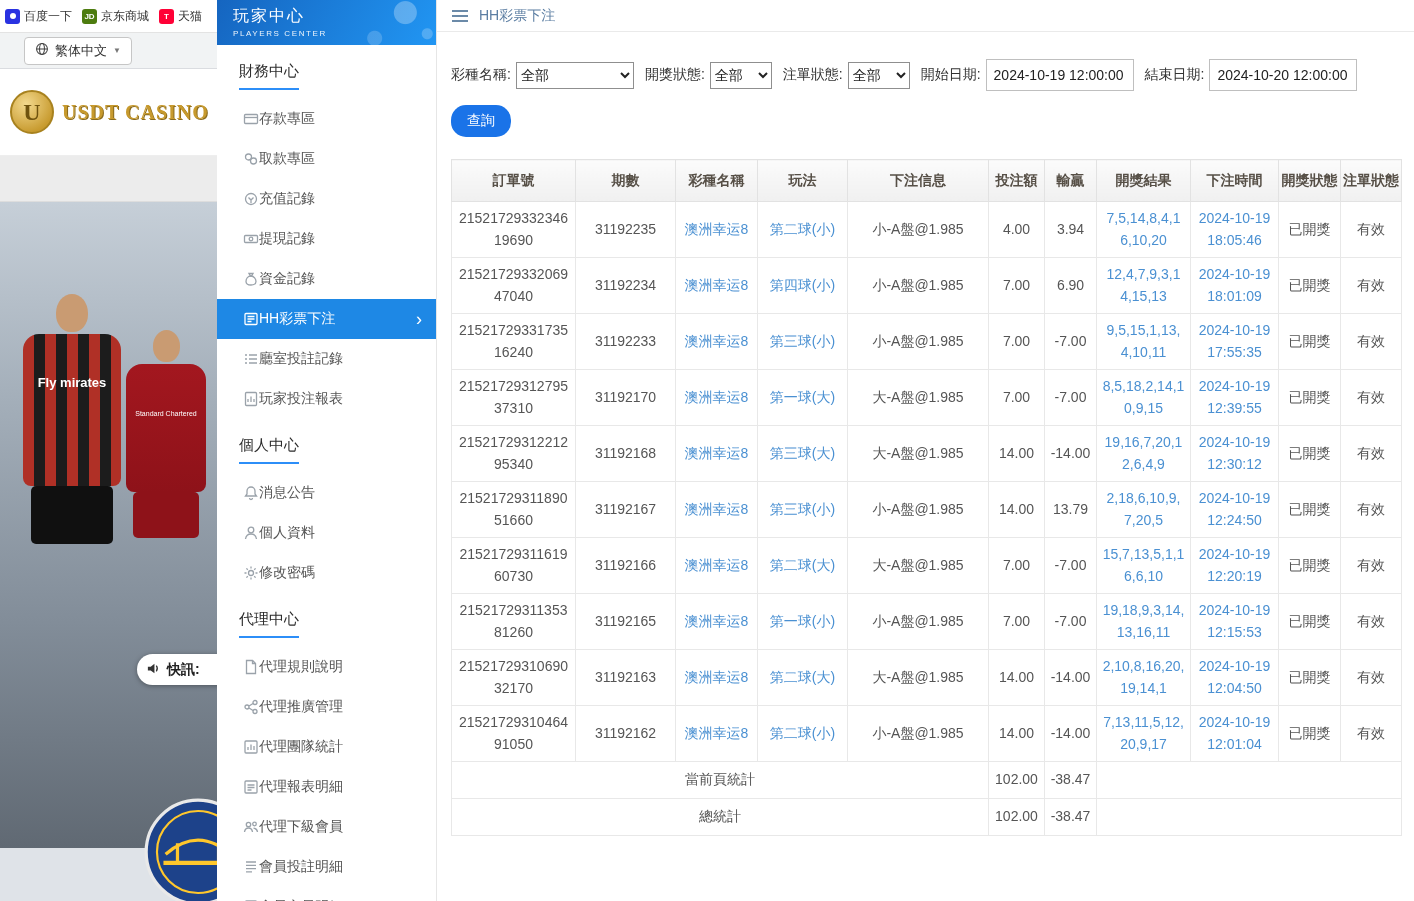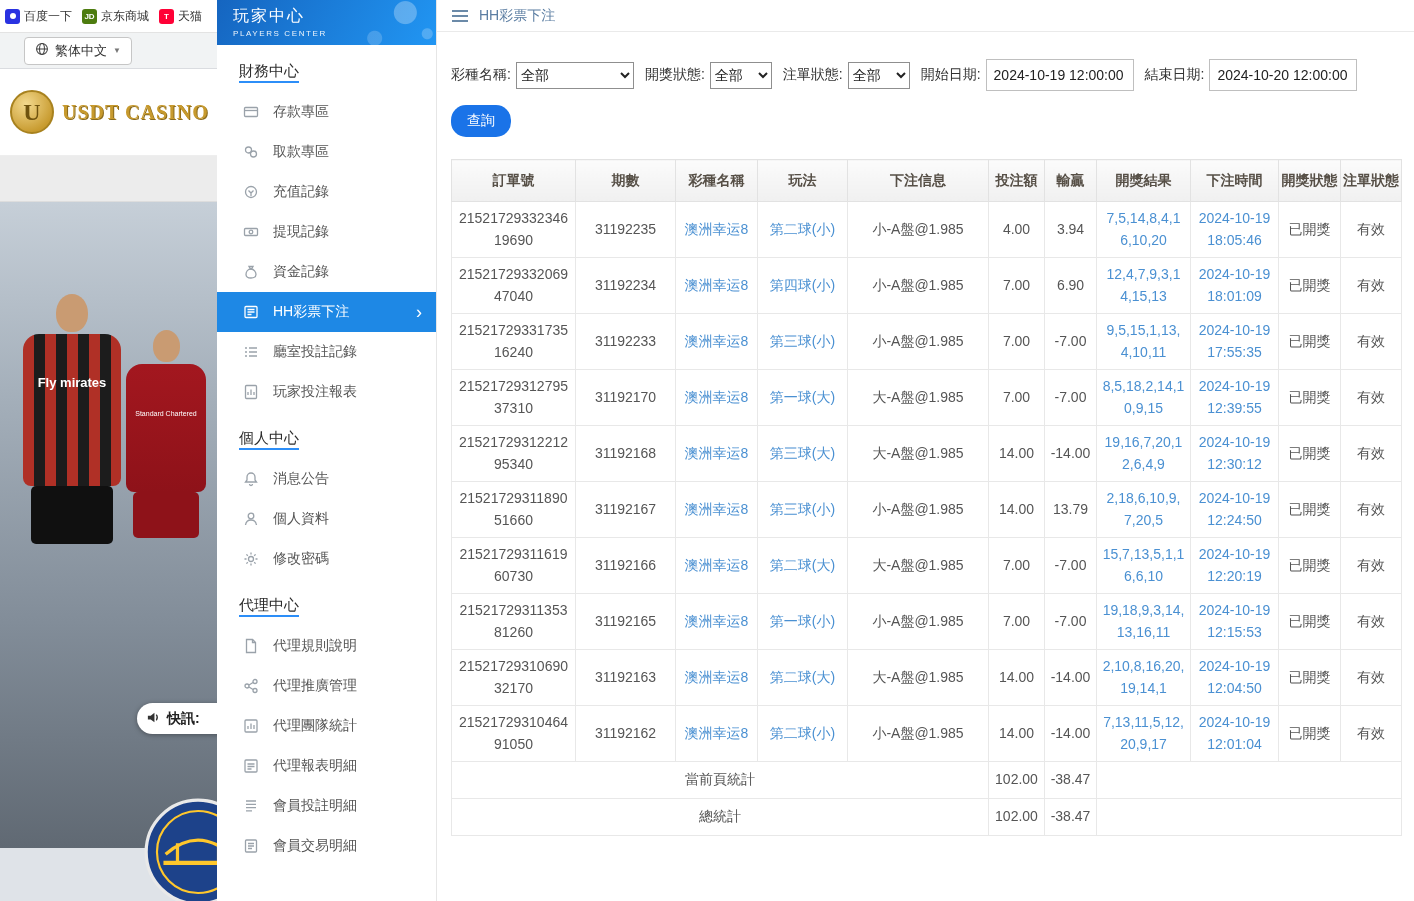--- a/index.html
+++ b/index.html
@@ -31,36 +31,36 @@
   .shirt.milan{width:98px;height:152px;background:repeating-linear-gradient(90deg,#b03026 0 11px,#1c1c1c 11px 22px)}
   .shirt-text{position:absolute;left:0;right:0;text-align:center;color:#fff;font-weight:bold;line-height:1.15}
   .shirt.milan .shirt-text{top:42px;font-size:13px}
   .shorts{margin:0 auto;background:#101010;border-radius:5px}
   .p1 .shorts{width:82px;height:58px}
   .p2{left:118px;top:128px;width:96px}
   .p2 .p-head{width:27px;height:32px}
   .shirt.liverpool{width:80px;height:128px;background:linear-gradient(180deg,#a3171f,#8e1219)}
   .shirt.liverpool .shirt-text{top:46px;font-size:7px;font-weight:normal}
   .p2 .shorts{width:66px;height:46px;background:#8e1219}
-  .newspill{position:absolute;left:137px;top:703px;width:90px;height:31px;background:#fff;border-radius:16px 0 0 16px;box-shadow:0 1px 5px rgba(0,0,0,.35);display:flex;align-items:center;gap:6px;padding:0 9px;font-size:14px;font-weight:bold;color:#222;z-index:3}
+  .newspill{position:absolute;left:137px;top:654px;width:90px;height:31px;background:#fff;border-radius:16px 0 0 16px;box-shadow:0 1px 5px rgba(0,0,0,.35);display:flex;align-items:center;gap:6px;padding:0 9px;font-size:14px;font-weight:bold;color:#222;z-index:3}
   .bottom-logo{position:absolute;left:144px;top:798px;width:108px;height:108px;z-index:3}
 
   
   .sidebar{position:absolute;left:217px;top:0;width:220px;height:901px;background:#fff;overflow:hidden;border-right:1px solid #e6e6e6;z-index:5}
   .sb-header{height:45px;color:#fff;padding:6px 0 0 16px;overflow:hidden;
     background:
       radial-gradient(circle at 86% 28%, rgba(255,255,255,.28) 0 11px, transparent 12px),
       radial-gradient(circle at 72% 85%, rgba(255,255,255,.18) 0 7px, transparent 8px),
       radial-gradient(circle at 96% 75%, rgba(255,255,255,.22) 0 5px, transparent 6px),
       linear-gradient(120deg,#1565c0,#2196f3);}
   .sb-title{font-size:16px;font-weight:normal;letter-spacing:2px}
   .sb-sub{font-size:8px;letter-spacing:1.6px;opacity:.92;margin-top:2px}
   .side-section-header{margin:17px 0 9px 22px;font-size:15px;color:#2b2b2b}
-  .side-section-header span{display:inline-block;border-bottom:2px solid #2c8ef8}
-  .side-item{height:40px;display:flex;align-items:center;gap:14px;padding:0 12px 0 26px;font-size:14px;color:#555;position:relative;cursor:pointer}
+  .side-section-header span{display:inline-block;padding-bottom:7px;border-bottom:2px solid #2c8ef8}
+  .side-item{height:40px;display:flex;align-items:center;padding:0 12px 0 26px;font-size:14px;color:#555;position:relative;cursor:pointer}
   .side-item .icon{width:16px;height:16px;color:#9aa2aa;display:flex;align-items:center;justify-content:center;flex:0 0 16px}
   .side-item.active{background:#1e88e5;color:#fff}
   .side-item.active .icon{color:#fff}
   .side-item .chev{position:absolute;right:14px;font-size:18px;line-height:1;color:#fff}
 
   
   .main{position:absolute;left:437px;top:0;width:977px;height:901px;background:#fff;overflow:hidden}
   .topbar{height:32px;border-bottom:1px solid #eaeaea;display:flex;align-items:center;gap:11px;padding:0 15px;color:#5b7da2;font-size:14px}
   .hamb{width:16px;height:12px;border-top:2px solid #6b8aa8;border-bottom:2px solid #6b8aa8;position:relative;cursor:pointer}
   .hamb:after{content:"";position:absolute;left:0;right:0;top:3px;height:2px;background:#6b8aa8}
@@ -291,20 +291,31 @@
         <span class="side-label">代理團隊統計</span>
       </div>
       <div class="side-item">
         <span class="icon">
           <svg viewBox="0 0 16 16" width="16" height="16" fill="none" stroke="currentColor" stroke-width="1.3">
             <rect x="2" y="2" width="12" height="12" rx="1"></rect>
             <path d="M4.5 6h7M4.5 8.5h7M4.5 11h4"></path>
           </svg>
         </span>
         <span class="side-label">代理報表明細</span>
+      </div>
+      <div class="side-item">
+        <span class="icon">
+          <svg viewBox="0 0 16 16" width="16" height="16" fill="none" stroke="currentColor" stroke-width="1.3">
+            <circle cx="5.5" cy="5.5" r="2.2"></circle>
+            <path d="M1.5 13c.4-2.8 2.2-4 4-4s3.6 1.2 4 4"></path>
+            <circle cx="11.5" cy="5" r="1.8"></circle>
+            <path d="M10.5 9.2c2 .2 3.6 1.3 4 3.8"></path>
+          </svg>
+        </span>
+        <span class="side-label">代理下級會員</span>
       </div>
       <div class="side-item">
         <span class="icon">
           <svg viewBox="0 0 16 16" width="16" height="16" fill="none" stroke="currentColor" stroke-width="1.3">
             <path d="M3 3h10M3 6.3h10M3 9.6h10M3 12.9h6"></path>
           </svg>
         </span>
         <span class="side-label">會員投註明細</span>
       </div>
       <div class="side-item">

